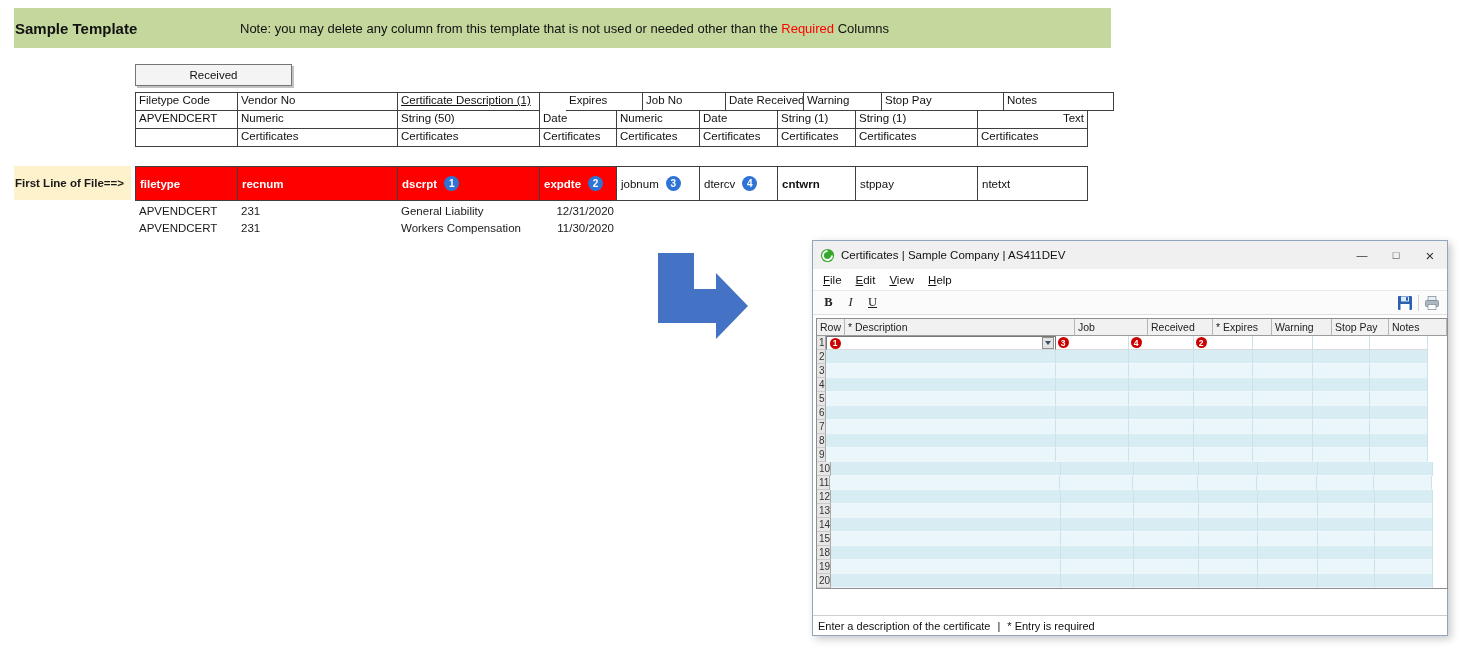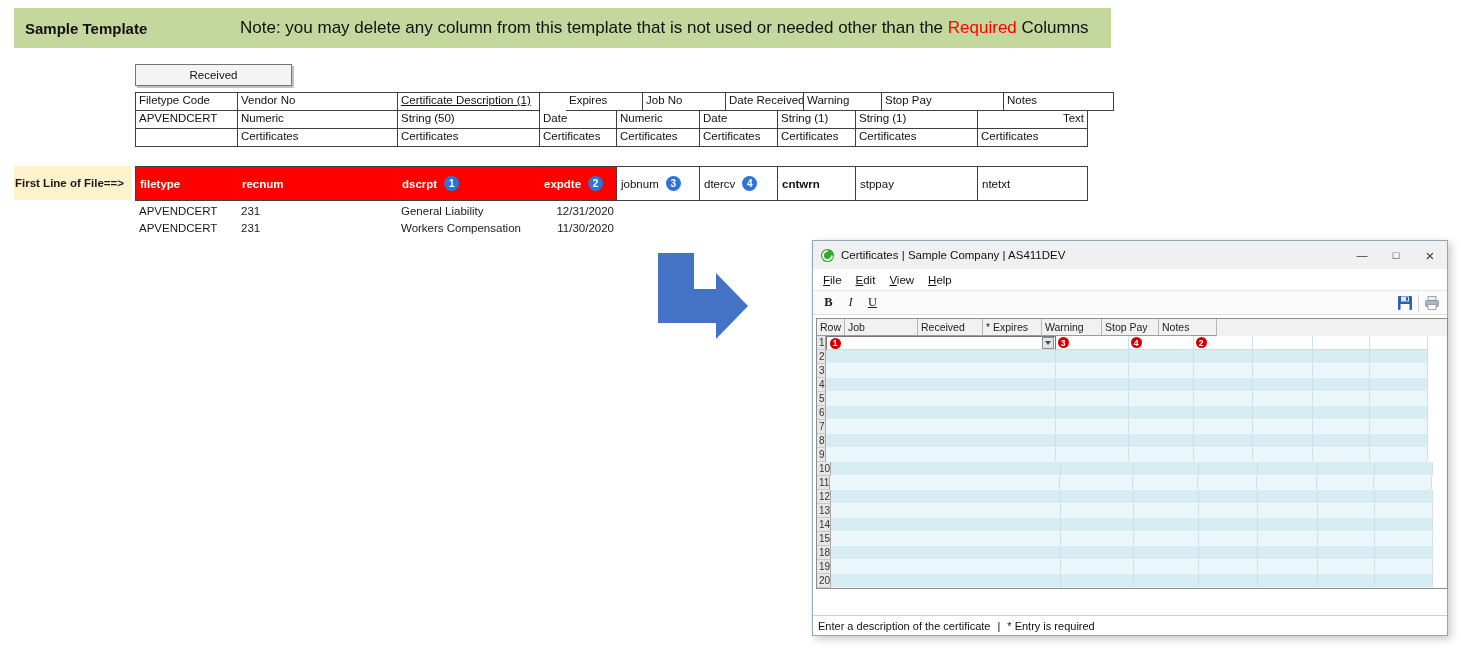--- a/index.html
+++ b/index.html
@@ -1,22 +1,22 @@
 <!DOCTYPE html>
 <html style="--banner-green: #c4d79d; --required-red: #ff0000; --red-cell: #fe0000; --blue-badge: #2e74d6; --red-badge: #cc0000; --arrow-blue: #4472c4; --label-cream: #fdf2cc;"><head>
 <meta charset="utf-8">
 <style>
   *{box-sizing:border-box;margin:0;padding:0}
   html,body{width:1461px;height:652px;background:#ffffff;font-family:"Liberation Sans",sans-serif;overflow:hidden}
   body{position:relative}
 
   
   .banner{position:absolute;left:14px;top:8px;width:1097px;height:40px;background:var(--banner-green);display:flex;align-items:center}
-  .banner-title{font-weight:bold;font-size:15px;color:#111;padding-left:11px;width:226px;flex:none}
-  .banner-note{font-size:17px;color:#111;white-space:nowrap}
+  .banner-title{font-weight:bold;font-size:15px;color:#111;padding-left:1px;width:226px;flex:none}
+  .banner-note{font-size:13px;color:#111;white-space:nowrap}
   .req{color:var(--required-red)}
 
   
   .generate-btn{position:absolute;left:135px;top:64px;width:157px;height:22px;background:#f4f4f4;border:1px solid #757575;box-shadow:2px 2px 0 #c2c2c2;font-size:11.5px;font-family:"Liberation Sans",sans-serif;color:#111;cursor:default}
 
   
   .tmpl-table{position:absolute;left:135px;top:92px;border-top:1px solid #3f3f3f;border-left:1px solid #3f3f3f}
   .t-row{display:flex}
   .t-cell{height:18px;border-right:1px solid #3f3f3f;border-bottom:1px solid #3f3f3f;font-size:11.5px;padding:1px 3px;white-space:nowrap;overflow:hidden;background:#fff;color:#111}
 
@@ -207,20 +207,21 @@
         <rect x="4" y="1.5" width="8" height="4" fill="#e8edf2" stroke="#8895a3" stroke-width="0.8"></rect>
         <rect x="1.5" y="5.5" width="13" height="6" rx="1" fill="#aab6c2" stroke="#7d8a97" stroke-width="0.8"></rect>
         <rect x="4" y="9.5" width="8" height="5" fill="#ffffff" stroke="#8895a3" stroke-width="0.8"></rect>
       </svg>
     </span>
   </div>
 
   <div class="grid">
     <div class="g-head">
         <div class="gh-cell" style="width: 28px;">Row</div>
+        <div class="gh-cell" style="width: 230px;">* Description</div>
         <div class="gh-cell" style="width: 73px;">Job</div>
         <div class="gh-cell" style="width: 65px;">Received</div>
         <div class="gh-cell" style="width: 59px;">* Expires</div>
         <div class="gh-cell" style="width: 60px;">Warning</div>
         <div class="gh-cell" style="width: 57px;">Stop Pay</div>
         <div class="gh-cell" style="width: 58px;">Notes</div>
       </div>
     <div class="g-body">
         <div class="g-row first">
           <div class="g-gutter">1</div>

